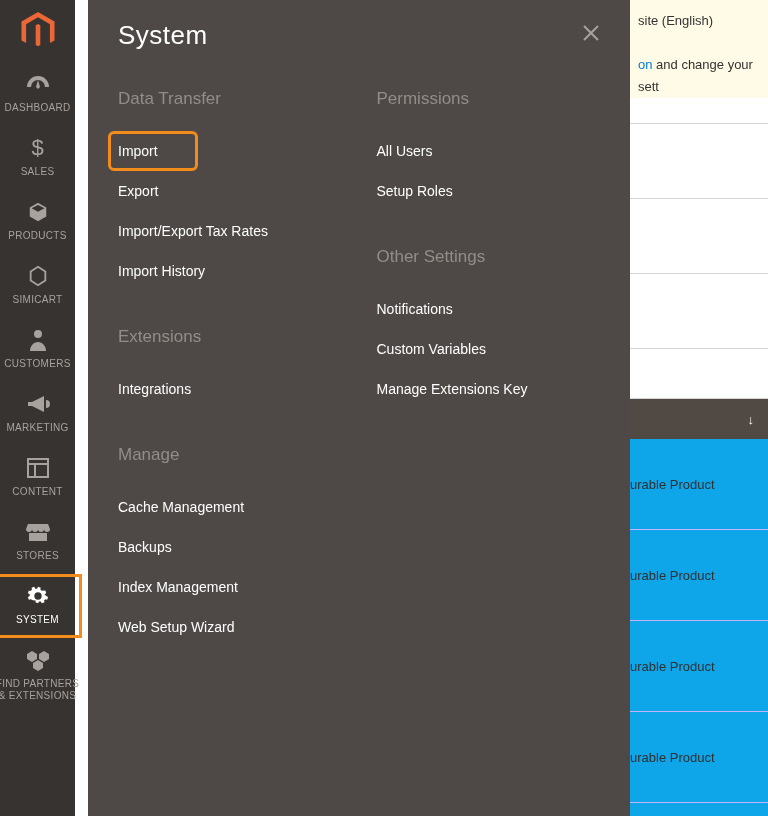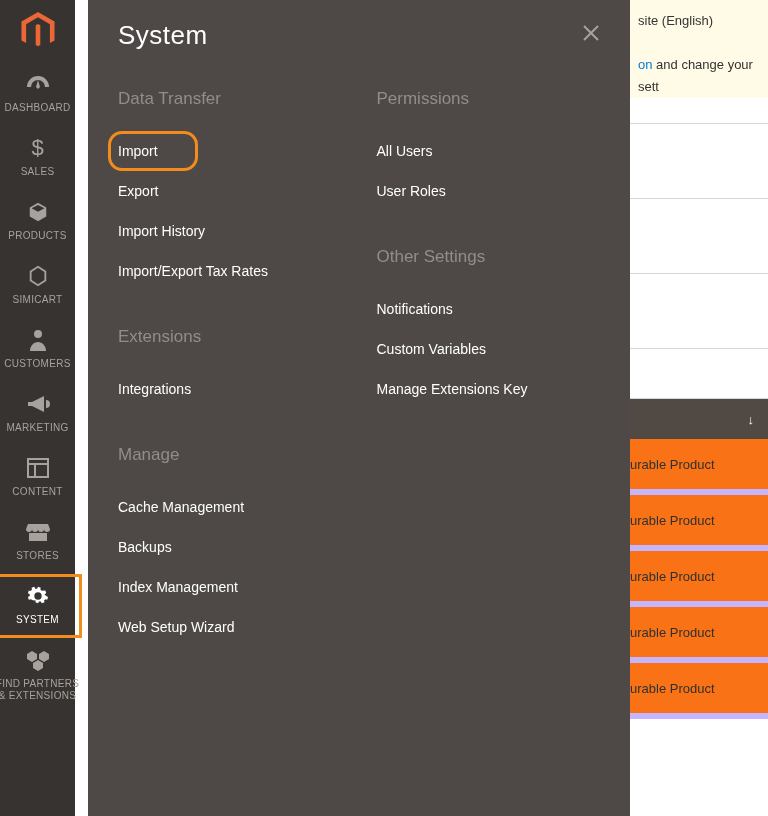--- a/index.html
+++ b/index.html
@@ -18,30 +18,30 @@
 
   
   .flyout { position: absolute; left: 88px; top: 0; width: 542px; height: 816px; background: #4e4946; color: #fff; padding: 20px 30px 30px 30px; }
   .flyout-title { font-size: 26px; font-weight: 300; letter-spacing: 0.5px; margin-bottom: 38px; color: #fff; }
   .close-x { position: absolute; top: 24px; right: 30px; width: 18px; height: 18px; cursor: pointer; color: #a7a29e; }
   .close-x svg { width: 18px; height: 18px; }
   .columns { display: flex; gap: 35px; }
   .col { flex: 1; }
   .section { margin-bottom: 36px; }
   .section-heading { color: #928d89; font-size: 17px; font-weight: 400; margin-bottom: 22px; }
-  .menu-link { display: block; color: #fff; font-size: 14px; font-weight: 400; padding: 12px 10px; margin-left: -10px; cursor: pointer; border-radius: 14px; }
+  .menu-link { display: block; color: #fff; font-size: 14px; font-weight: 400; padding: 12px 10px; margin-left: -10px; cursor: pointer; border-radius: 6px; }
   .menu-link.highlight { outline: 3px solid #f28c1c; outline-offset: -3px; padding-right: 40px; display: inline-block; }
 
   
   .bg-page { position: absolute; left: 630px; top: 0; width: 138px; height: 816px; overflow: hidden; }
   .notice { background: #fffbe6; color: #333; font-size: 13px; line-height: 22px; padding: 10px 2px 18px 8px; height: 98px; }
   .notice a { color: #007bdb; text-decoration: none; }
   .dropdown-col { height: 40px; background: #514943; color: #fff; font-size: 13px; display: flex; align-items: center; justify-content: flex-end; padding-right: 14px; margin-top: 336px; }
   .dropdown-col .arrow { margin-left: auto; }
-  .row-slice { height: 56px; border-bottom: 6px solid #c4b5fd; display: flex; align-items: center; color: #303030; font-size: 13px; background: #f97316; }
+  .row-slice { height: 91px; border-bottom: 1px solid #c4b5fd; display: flex; align-items: center; color: #303030; font-size: 13px; background: #0ea5e9; }
   .row-slice span { white-space: nowrap; }
   .gap-white { height: 26px; background: #fff; border-bottom: 1px solid #d6d6d6; }
   .field-row { height: 75px; background: #fff; border-bottom: 1px solid #d6d6d6; }
 </style>
 </head>
 <body>
 
 <div id="root">
 
   <div class="bg-page">
@@ -181,40 +181,40 @@
           <line x1="2" y1="2" x2="16" y2="16" stroke="#a7a29e" stroke-width="2"></line>
           <line x1="16" y1="2" x2="2" y2="16" stroke="#a7a29e" stroke-width="2"></line>
         </svg>
     </div>
     <div class="columns">
       <div class="col">
         <div class="section">
           <div class="section-heading">Data Transfer</div>
           <a class="menu-link highlight">Import</a>
           <a class="menu-link">Export</a>
+          <a class="menu-link">Import/Export Tax Rates</a>
           <a class="menu-link">Import History</a>
-          <a class="menu-link">Import/Export Tax Rates</a>
         </div>
         <div class="section">
           <div class="section-heading">Extensions</div>
           <a class="menu-link">Integrations</a>
         </div>
         <div class="section">
           <div class="section-heading">Manage</div>
           <a class="menu-link">Cache Management</a>
           <a class="menu-link">Backups</a>
           <a class="menu-link">Index Management</a>
           <a class="menu-link">Web Setup Wizard</a>
         </div>
       </div>
       <div class="col">
         <div class="section">
           <div class="section-heading">Permissions</div>
           <a class="menu-link">All Users</a>
-          <a class="menu-link">User Roles</a>
+          <a class="menu-link">Setup Roles</a>
         </div>
         <div class="section">
           <div class="section-heading">Other Settings</div>
           <a class="menu-link">Notifications</a>
           <a class="menu-link">Custom Variables</a>
           <a class="menu-link">Manage Extensions Key</a>
         </div>
       </div>
     </div>
   </div>

